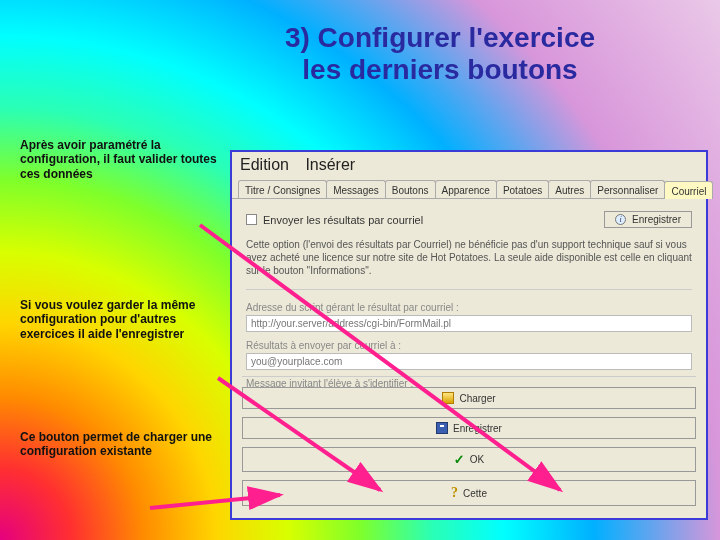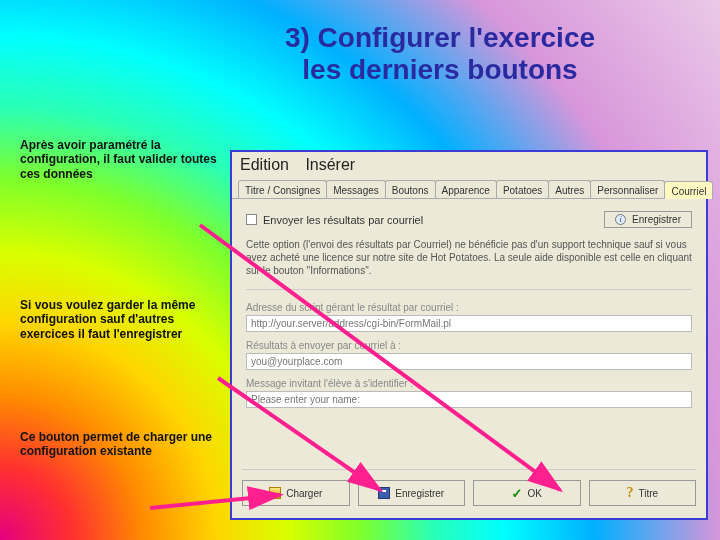--- a/index.html
+++ b/index.html
@@ -59,21 +59,21 @@
   .desc { margin-top: 10px; font-size: 10px; color: #555; line-height: 1.3; }
   .hr { border-top: 1px solid #ccc; margin: 12px 0; }
   .label { font-size: 10px; color: #888; margin-top: 8px; }
   .tfield {
     width: 100%; border: 1px solid #bbb; background: #fff;
     font-size: 10px; padding: 2px 4px; color: #777; margin-top: 2px;
   }
   .btnbar {
     position: absolute; left: 10px; right: 10px; bottom: 12px;
     border-top: 1px solid #ccc; padding-top: 10px;
-    display: flex; gap: 8px;
+    display: flex; gap: 8px; flex-direction: column;
   }
   .btn {
     flex: 1; display: flex; align-items: center; justify-content: center;
     gap: 5px; border: 1px solid #999; background: #ece9d8;
     padding: 4px 2px; font-size: 10px; min-width: 0;
   }
   .ic { width: 12px; height: 12px; display: inline-block; }
   .ic-open { background: linear-gradient(#ffe680,#d9a300); border: 1px solid #b07d00; }
   .ic-save { background: #3a5fb0; border: 1px solid #22396f; position: relative; }
   .ic-save::after { content: ""; position: absolute; inset: 2px 3px 6px 3px; background: #fff; }
@@ -82,21 +82,21 @@
 
   svg.arrows { position: absolute; top: 0; left: 0; pointer-events: none; }
 </style>
 </head>
 <body>
 
 <div class="slide">
   <div class="title">3) Configurer l'exercice<br>les derniers boutons</div>
 
   <div class="para p1">Après avoir paramétré la configuration, il faut valider toutes ces données</div>
-  <div class="para p2">Si vous voulez garder la même configuration sauf d'autres exercices il faut l'enregistrer</div>
+  <div class="para p2">Si vous voulez garder la même configuration pour d'autres exercices il aide l'enregistrer</div>
   <div class="para p3">Ce bouton permet de charger une configuration existante</div>
 
   <div class="dialog">
     <div class="menubar">
       <span>Edition</span>
       <span>Insérer</span>
     </div>
     <div class="tabs">
       <div class="tab">Titre / Consignes</div>
       <div class="tab">Messages</div>
@@ -137,21 +137,21 @@
       <div class="btn">
         <span class="ic ic-save"></span>
         <span>Enregistrer</span>
       </div>
       <div class="btn">
         <span class="ic-ok">✓</span>
         <span>OK</span>
       </div>
       <div class="btn">
         <span class="ic-help">?</span>
-        <span>Titre</span>
+        <span>Cette</span>
       </div>
     </div>
   </div>
 
   <svg class="arrows" width="720" height="540">
     <defs>
       <marker id="ah" markerWidth="10" markerHeight="10" refX="8" refY="3" orient="auto">
         <path d="M0,0 L9,3 L0,6 Z" fill="#ff1f8f"></path>
       </marker>
     </defs>

